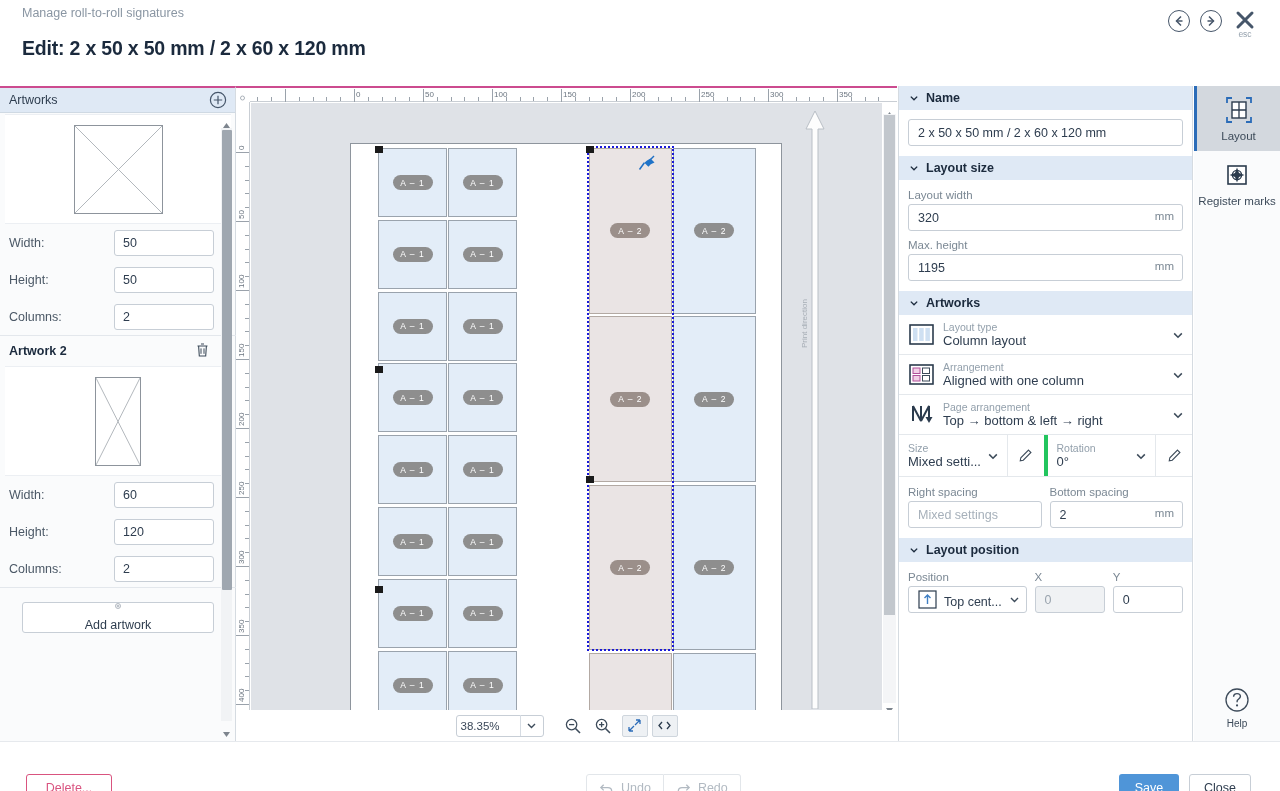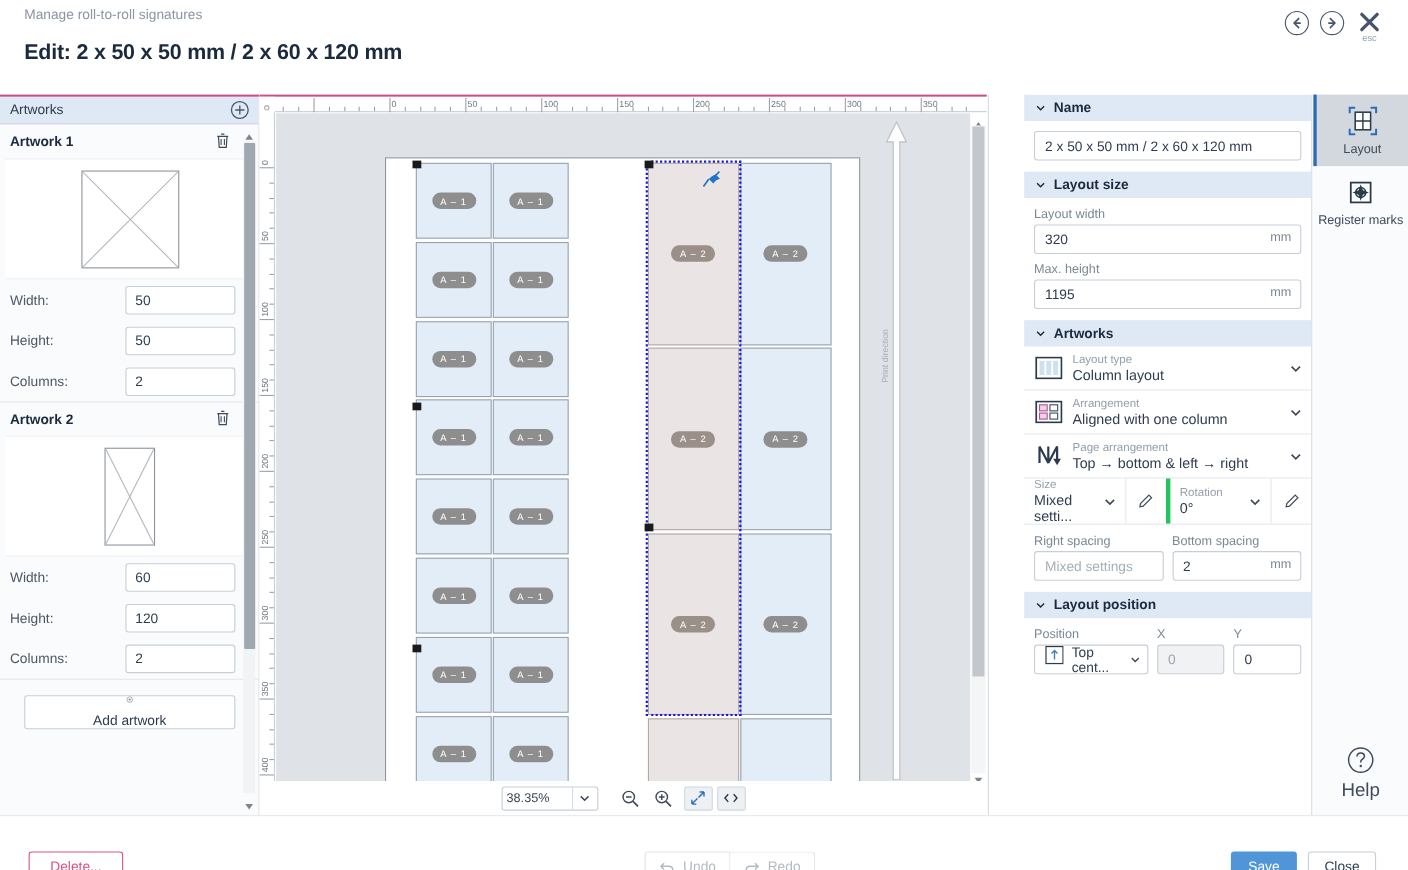--- a/index.html
+++ b/index.html
@@ -71,21 +71,21 @@
   
   .zoom-bar { position: absolute; left: 236px; top: 710px; width: 661px; height: 31px; background: #fff; display: flex; align-items: center; justify-content: center; gap: 0px; }
   .zsel { width: 88px; height: 22px; border: 1px solid #c7ced6; border-radius: 3px; display: flex; align-items: center; background: #fff; }
   .zsel .val { font-size: 11.5px; color: #3a4758; padding-left: 4px; flex: 1; }
   .zsel .div { width: 1px; height: 21px; background: #d6dce3; }
   .zsel .cv { width: 22px; display: flex; align-items: center; justify-content: center; }
   .zbtn { width: 30px; height: 26px; display: flex; align-items: center; justify-content: center; cursor: pointer; }
   .zbtn.framed { border: 1px solid #cfd6dd; background: #eef1f4; width: 26px; height: 22px; border-radius: 2px; margin-left: 4px;}
 
   
-  .right-panel { position: absolute; left: 898px; top: 86px; width: 295px; height: 655px; background: #fff; border-left: 1px solid #d5dbe1; border-right: 1px solid #d5dbe1; overflow: hidden; padding-left: 32px; }
+  .right-panel { position: absolute; left: 898px; top: 86px; width: 295px; height: 655px; background: #fff; border-left: 1px solid #d5dbe1; border-right: 1px solid #d5dbe1; overflow: hidden; }
   .section-head { height: 24px; background: #dfe9f5; display: flex; align-items: center; gap: 7px; padding-left: 10px; font-size: 12.5px; font-weight: bold; color: #1b2a3d; cursor: pointer; }
   .rp-body { padding: 9px 9px 10px 9px; }
   .txt-inp { height: 27px; border: 1px solid #c7ced6; border-radius: 3px; background: #fff; font-size: 12.5px; color: #2e3d4f; display: flex; align-items: center; padding: 0 9px; }
   .fld-label { font-size: 11.5px; color: #7b8894; margin-bottom: 3px; display: flex; align-items: center; gap: 5px; }
   .unit-inp { position: relative; }
   .unit-inp .u { position: absolute; right: 9px; top: 6px; font-size: 11.5px; color: #7b8894; }
   .row2 { display: flex; gap: 8px; }
   .sel-box { height: 27px; border: 1px solid #c7ced6; border-radius: 3px; background: #fff; font-size: 12.5px; color: #2e3d4f; display: flex; align-items: center; padding: 0 6px 0 9px; justify-content: space-between; cursor: pointer; }
   .opt-row { height: 40px; border-bottom: 1px solid #e4e8ec; display: flex; align-items: center; padding: 0 8px 0 9px; gap: 9px; cursor: pointer; }
   .opt-ic { width: 26px; height: 26px; flex: 0 0 26px; display: flex; align-items: center; justify-content: center; }
@@ -97,21 +97,21 @@
   .split-pen { width: 37px; border-left: 1px solid #e4e8ec; display: flex; align-items: center; justify-content: center; cursor: pointer; }
   .split-cap .l { font-size: 10.5px; color: #93a0ac; line-height: 12px; }
   .split-cap .v { font-size: 13px; color: #2e3d4f; line-height: 15px; }
   .inp-disabled { background: #f0f2f4; color: #9aa4ae; }
   .ph { color: #a6b0ba; }
 
   
   .tool-rail { position: absolute; left: 1194px; top: 86px; width: 86px; height: 655px; background: #fafbfc; }
   .rail-item { height: 65px; display: flex; flex-direction: column; align-items: center; justify-content: center; gap: 5px; font-size: 11.5px; color: #3d4b5a; cursor: pointer; }
   .rail-item.active { background: #d3d8de; border-left: 3px solid #2b6cb8; }
-  .rail-help { position: absolute; left: 0; bottom: 12px; width: 86px; display: flex; flex-direction: column; align-items: center; gap: 4px; font-size: 17px; color: #3d4b5a; cursor: pointer; }
+  .rail-help { position: absolute; left: 0; bottom: 12px; width: 86px; display: flex; flex-direction: column; align-items: center; gap: 4px; font-size: 10px; color: #3d4b5a; cursor: pointer; }
 
   
   .bottom-bar { position: absolute; left: 0; top: 741px; width: 1280px; height: 50px; background: #fff; border-top: 1px solid #e6e9ed; }
   .btn { border-radius: 3px; font-size: 12.5px; display: inline-flex; align-items: center; justify-content: center; cursor: pointer; margin-top: 17px; }
   .btn-delete { position: absolute; left: 26px; top: 15px; width: 86px; height: 28px; border: 1px solid #d9537f; color: #d9537f; background: #fff; }
   .undo-group { position: absolute; left: 586px; top: 15px; display: flex; }
   .btn-undo, .btn-redo { height: 28px; border: 1px solid #e2e6ea; background: #fff; color: #b2bac2; gap: 7px; padding: 0 12px; }
   .btn-undo { border-radius: 3px 0 0 3px; }
   .btn-redo { border-radius: 0 3px 3px 0; border-left: none; }
   .btn-save { position: absolute; left: 1119px; top: 15px; width: 60px; height: 28px; background: #4f95d8; color: #fff; }
@@ -154,29 +154,20 @@
         <svg width="18" height="18" viewBox="0 0 18 18">
             <circle cx="9" cy="9" r="7.6" fill="none" stroke="#46566a" stroke-width="1.2"></circle>
             <path d="M9 4.8 V13.2 M4.8 9 H13.2" stroke="#46566a" stroke-width="1.2"></path>
           </svg>
       </span>
     </div>
 
     <div class="lp-scroll">
 
       <div class="aw-block">
-        <div class="aw-title-row">
-          <span class="aw-title">Artwork 1</span>
-          <span class="trash-icon">
-            <svg width="15" height="16" viewBox="0 0 15 16">
-                <path d="M2.5 4 H12.5 M6 2 H9 M3.6 4 L4.3 14 H10.7 L11.4 4" fill="none" stroke="#3d4b5a" stroke-width="1.1"></path>
-                <path d="M6 6.4 V11.8 M9 6.4 V11.8" stroke="#3d4b5a" stroke-width="1"></path>
-              </svg>
-          </span>
-        </div>
         <div class="thumb-wrap">
           <div class="thumb-box">
             <svg width="87" height="87" viewBox="0 0 87 87">
                 <line x1="0" y1="0" x2="87" y2="87" stroke="#b3b8bd" stroke-width="1"></line>
                 <line x1="87" y1="0" x2="0" y2="87" stroke="#b3b8bd" stroke-width="1"></line>
               </svg>
           </div>
         </div>
         <div class="field-row">
           <span class="field-label">Width:</span>
@@ -659,21 +650,21 @@
       <svg width="10" height="10" viewBox="0 0 11 11">
           <path d="M2 4 L5.5 7.5 L9 4" fill="none" stroke="#1b2a3d" stroke-width="1.5"></path>
         </svg>
       <span>Layout position</span>
     </div>
     <div class="rp-body">
       <div class="row2">
         <div style="flex:1.35">
           <div class="fld-label">Position</div>
           <div class="sel-box">
-            <span style="display:flex;align-items:flex-start;gap:7px">
+            <span style="display:flex;align-items:flex-end;gap:7px">
               <svg width="19" height="19" viewBox="0 0 19 19">
                   <rect x="1" y="1" width="17" height="17" fill="none" stroke="#2b3b4d" stroke-width="1.2"></rect>
                   <path d="M9.5 14 V5 M6.5 8 L9.5 5 L12.5 8" fill="none" stroke="#3f7fc4" stroke-width="1.4"></path>
                 </svg>
               <span>Top cent...</span>
             </span>
             <svg width="11" height="11" viewBox="0 0 11 11">
                 <path d="M2 4 L5.5 7.5 L9 4" fill="none" stroke="#3d4b5a" stroke-width="1.4"></path>
               </svg>
           </div>

